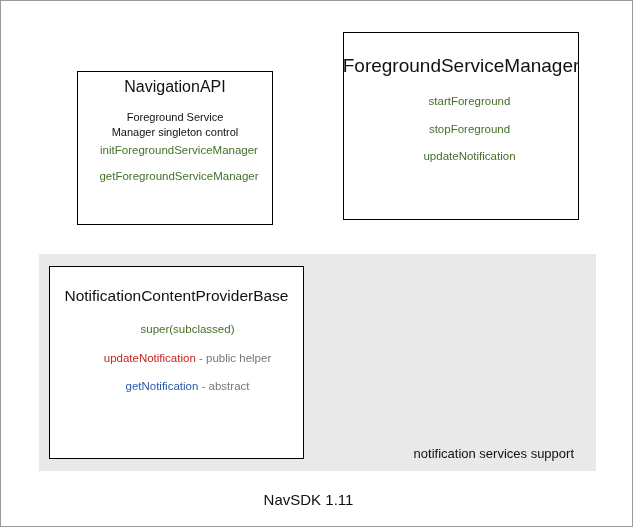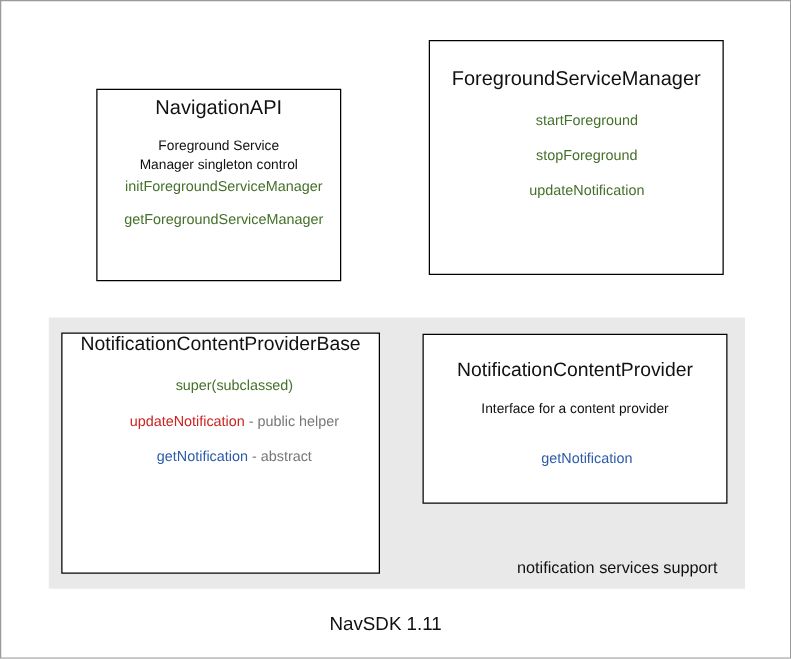--- a/index.html
+++ b/index.html
@@ -89,27 +89,28 @@
     padding-top: 6px;
   }
   #box-navigation-api .class-desc { margin-top: 14px; }
   #box-navigation-api .member-list { margin-top: 4px; padding-left: 8px; align-items: center; }
   #box-navigation-api .member { margin-bottom: 12px; }
 
   #box-foreground-service-manager {
     left: 342px; top: 31px; width: 236px; height: 188px;
     padding-top: 22px;
   }
-  #box-foreground-service-manager .class-title { font-size: 16px; }
+  #box-foreground-service-manager .class-title { font-size: 19px; }
   #box-foreground-service-manager .class-desc { margin-top: 14px; }
   #box-foreground-service-manager .member-list { margin-top: 18px; padding-left: 17px; }
   #box-foreground-service-manager .member { margin-bottom: 14px; }
 
   #box-notification-content-provider-base {
     left: 48px;  top: 265px; width: 255px; height: 193px;
+    padding-top: 20px;
   }
   #box-notification-content-provider-base .class-title { font-size: 15.5px; }
   #box-notification-content-provider-base .class-desc { margin-top: 14px; }
   #box-notification-content-provider-base .member-list { margin-top: 18px; padding-left: 22px; }
   #box-notification-content-provider-base .member { margin-bottom: 15px; }
 
   #box-notification-content-provider {
     left: 337px; top: 266px; width: 244px; height: 136px;
     padding-top: 20px;
   }
@@ -180,25 +181,16 @@
       </div>
       <div class="member m-red">
         <span class="member-name">updateNotification</span><span class="member-note"> - public helper</span>
       </div>
       <div class="member m-blue">
         <span class="member-name">getNotification</span><span class="member-note"> - abstract</span>
       </div>
     </div>
   </div>
 
-  <div class="class-box" id="box-notification-content-provider">
-    <div class="class-title">NotificationContentProvider</div>
-    <div class="class-desc">Interface for a content provider</div>
-    <div class="member-list">
-      <div class="member m-blue">
-        <span class="member-name">getNotification</span><span class="member-note"></span>
-      </div>
-    </div>
-  </div>
 
   <div id="diagram-footer">NavSDK 1.11</div>
 
 </div>
 
 </body></html>

